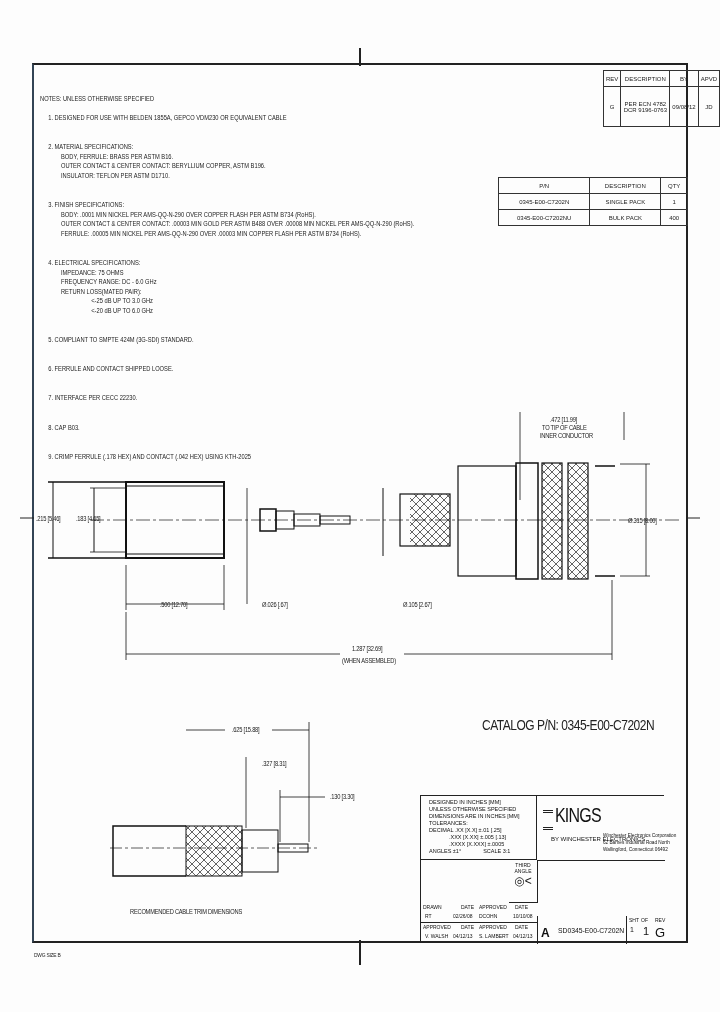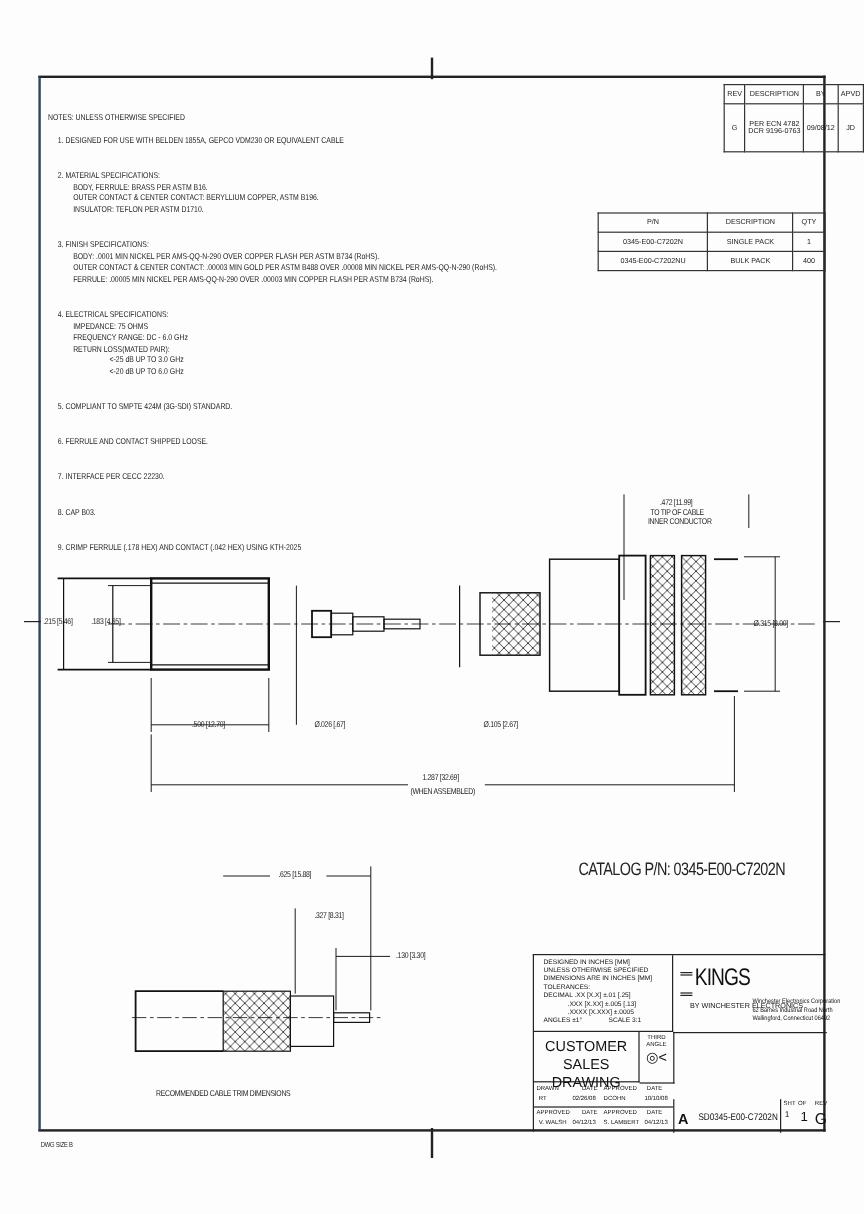--- a/index.html
+++ b/index.html
@@ -4,21 +4,21 @@
 <style>
   html,body{margin:0;padding:0;background:#fdfdfd;}
   body{width:720px;height:1012px;position:relative;overflow:hidden;font-family:"Liberation Sans",sans-serif;color:#111;}
   .abs{position:absolute;}
   .border{position:absolute;left:32px;top:63px;width:656px;height:880px;border:2px solid #222;border-left-color:#345;box-sizing:border-box;}
   .t{position:absolute;font-size:7px;letter-spacing:-0.3px;white-space:nowrap;color:#222;transform:scaleX(0.82);transform-origin:left top;}
   .notes{position:absolute;left:40px;top:84px;font-size:7px;line-height:9.6px;white-space:pre;color:#222;transform:scaleX(0.82);transform-origin:left top;}
   table.tb{position:absolute;border-collapse:collapse;font-size:6px;color:#222;}
   table.tb td{border:1px solid #333;padding:0 2px;text-align:center;height:15px;white-space:nowrap;}
   .catalog{position:absolute;left:482px;top:716px;font-size:15px;letter-spacing:-0.6px;transform:scaleX(0.8);transform-origin:left top;white-space:nowrap;color:#222;}
-  .tblock{position:absolute;left:444px;top:795px;width:244px;height:148px;border-top:1.5px solid #222;border-left:1.5px solid #222;box-sizing:border-box;}
+  .tblock{position:absolute;left:420px;top:795px;width:244px;height:148px;border-top:1.5px solid #222;border-left:1.5px solid #222;box-sizing:border-box;}
   svg{position:absolute;left:0;top:0;}
 </style>
 </head>
 <body>
 
 <div class="border"></div>
 
 <svg width="720" height="1012">
 
   <line x1="360" y1="48" x2="360" y2="66" stroke="#222" stroke-width="2"></line>
@@ -186,24 +186,20 @@
   <div class="abs" style="left:116px;top:0;width:128px;height:64px;border-bottom:1px solid #222;">
     <div class="abs" style="left:6px;top:14px;width:10px;height:14px;border-top:3px double #222;border-bottom:3px double #222;"></div>
     <div class="abs" style="left:18px;top:8px;font-size:20px;letter-spacing:-1px;transform:scaleX(0.8);transform-origin:left top;">KINGS</div>
     <div class="abs" style="left:14px;top:40px;font-size:6px;white-space:nowrap">BY WINCHESTER ELECTRONICS</div>
     <div class="abs" style="left:66px;top:36px;font-size:5.5px;line-height:7px;white-space:nowrap;transform:scaleX(0.85);transform-origin:left top">
       <div>Winchester Electronics Corporation</div>
       <div>62 Barnes Industrial Road North</div>
       <div>Wallingford, Connecticut 06492</div>
     </div>
   </div>
-  <div class="abs" style="left:0;top:64px;width:88px;height:42px;border-right:1px solid #222;border-bottom:1px solid #222;text-align:center;font-size:12px;line-height:15px;padding-top:5px;box-sizing:border-box;">
-    <div>CUSTOMER</div>
-    <div>SALES DRAWING</div>
-  </div>
   <div class="abs" style="left:88px;top:64px;width:28px;height:42px;border-right:1px solid #222;border-bottom:1px solid #222;font-size:5px;text-align:center;">
     <div style="width:24px;margin:2px auto 0;white-space:normal;line-height:6px">THIRD ANGLE</div>
     <div style="font-size:12px;line-height:14px">◎&lt;</div>
   </div>
   <div class="abs" style="left:0;top:106px;width:116px;height:42px;font-size:5px;">
     <div class="abs" style="left:2px;top:2px">DRAWN</div>
     <div class="abs" style="left:40px;top:2px">DATE</div>
     <div class="abs" style="left:58px;top:2px">APPROVED</div>
     <div class="abs" style="left:94px;top:2px">DATE</div>
     <div class="abs" style="left:4px;top:11px">RT</div>

